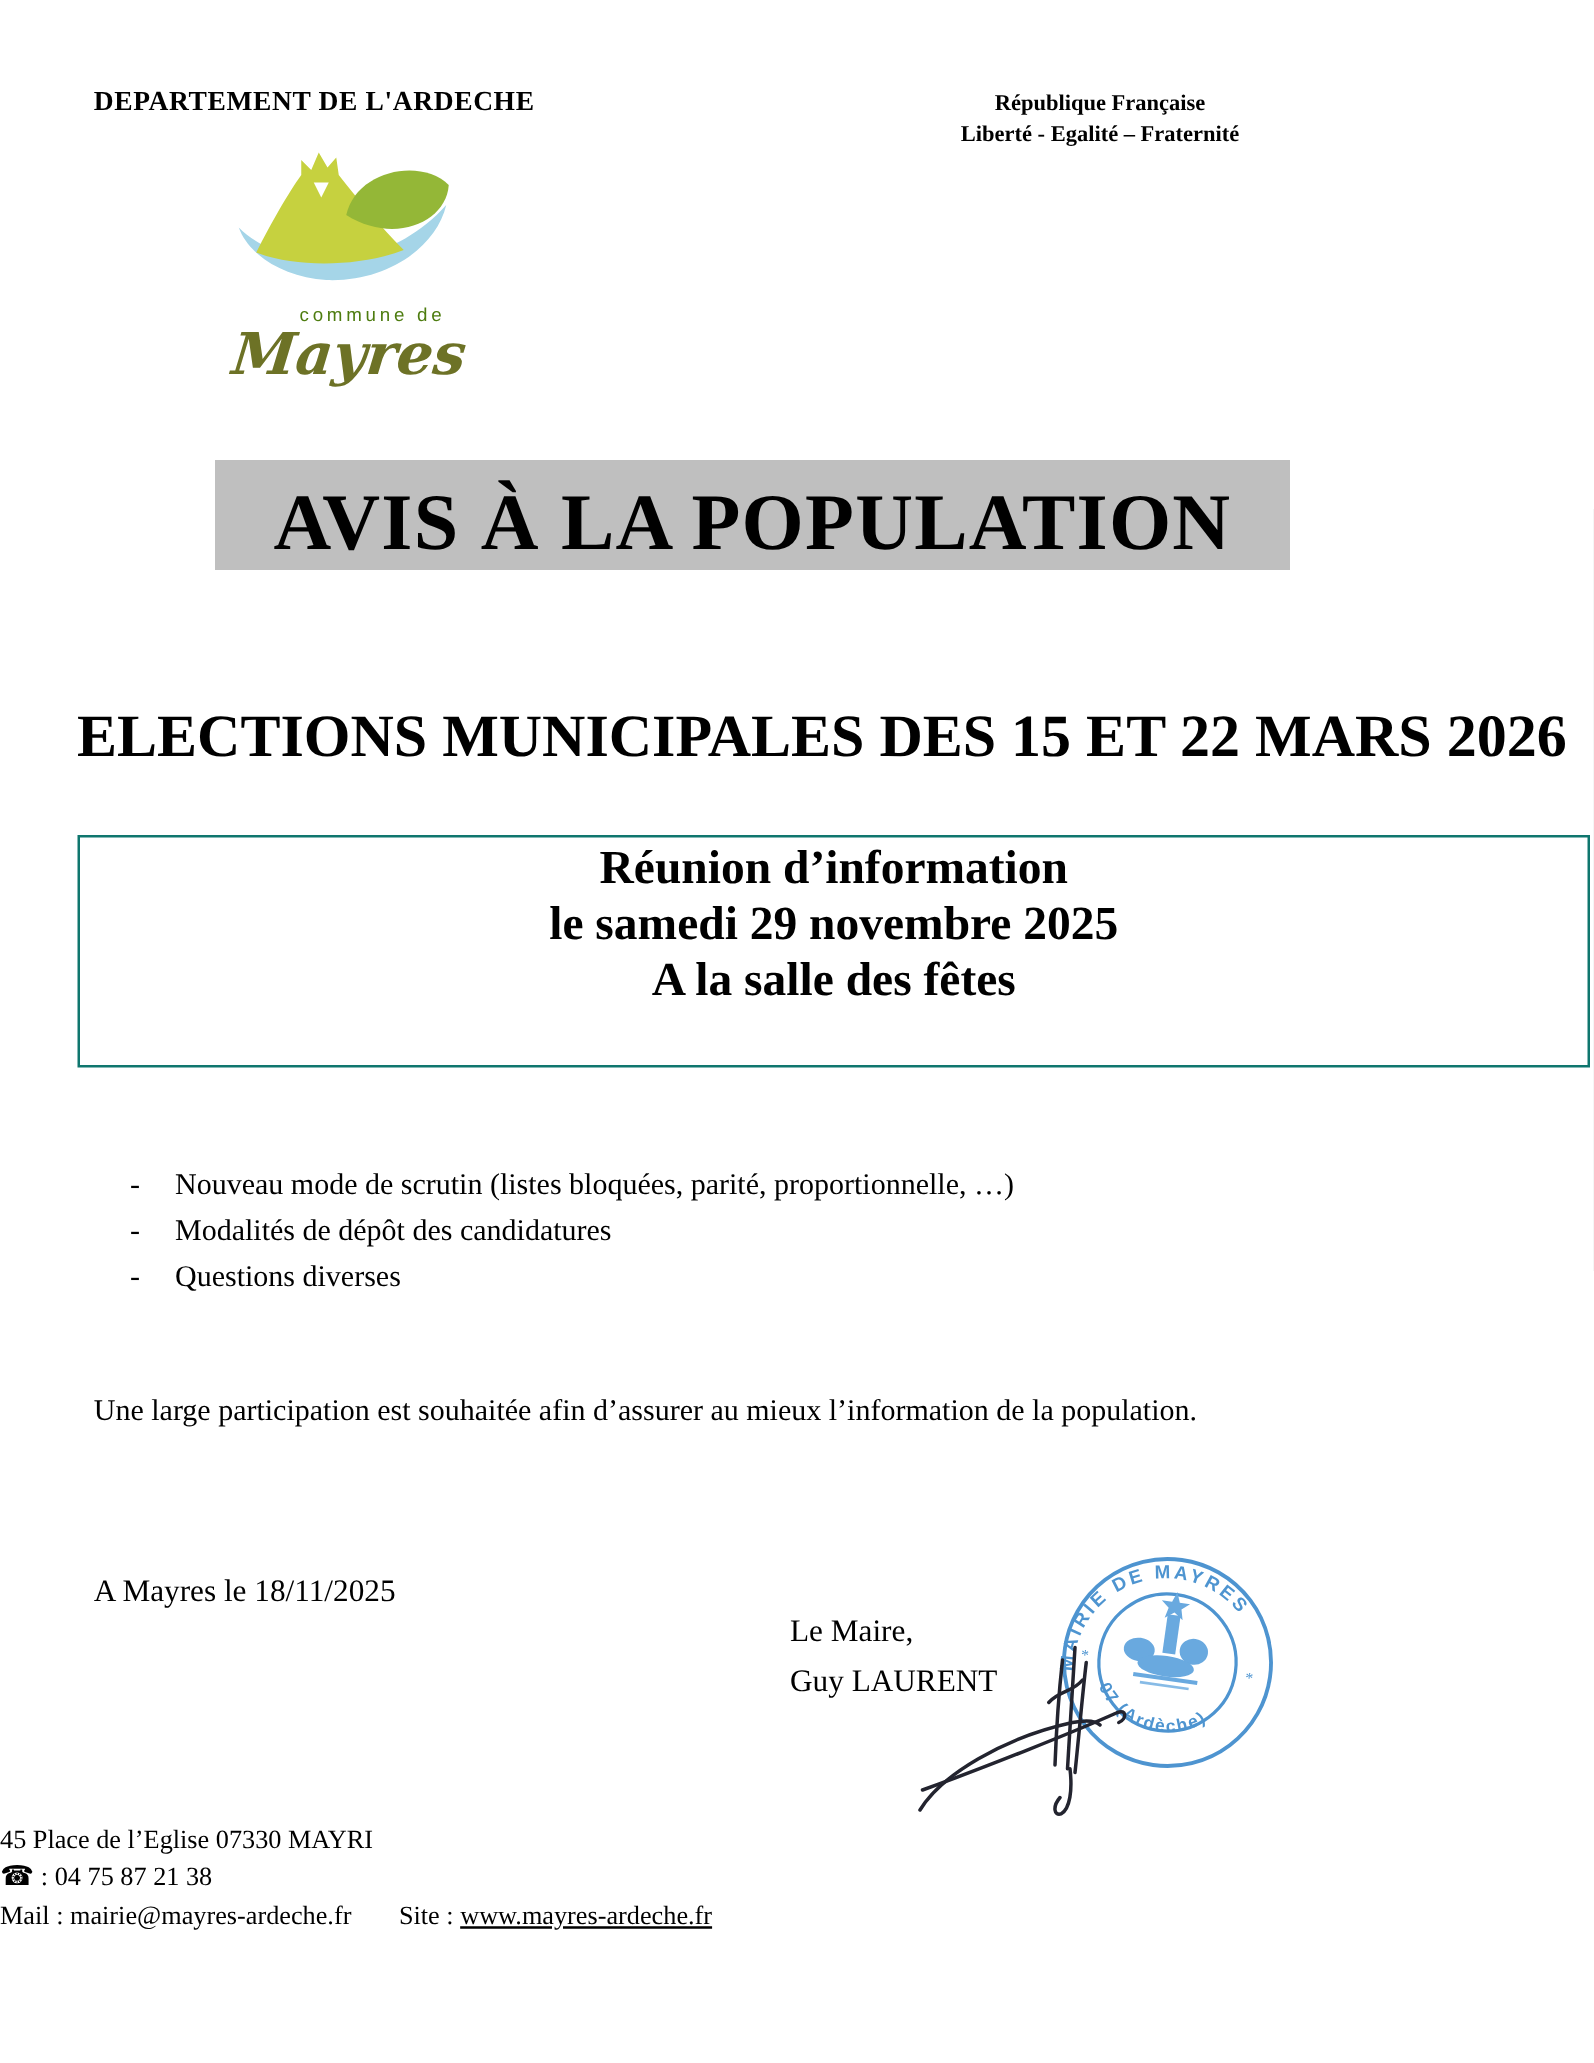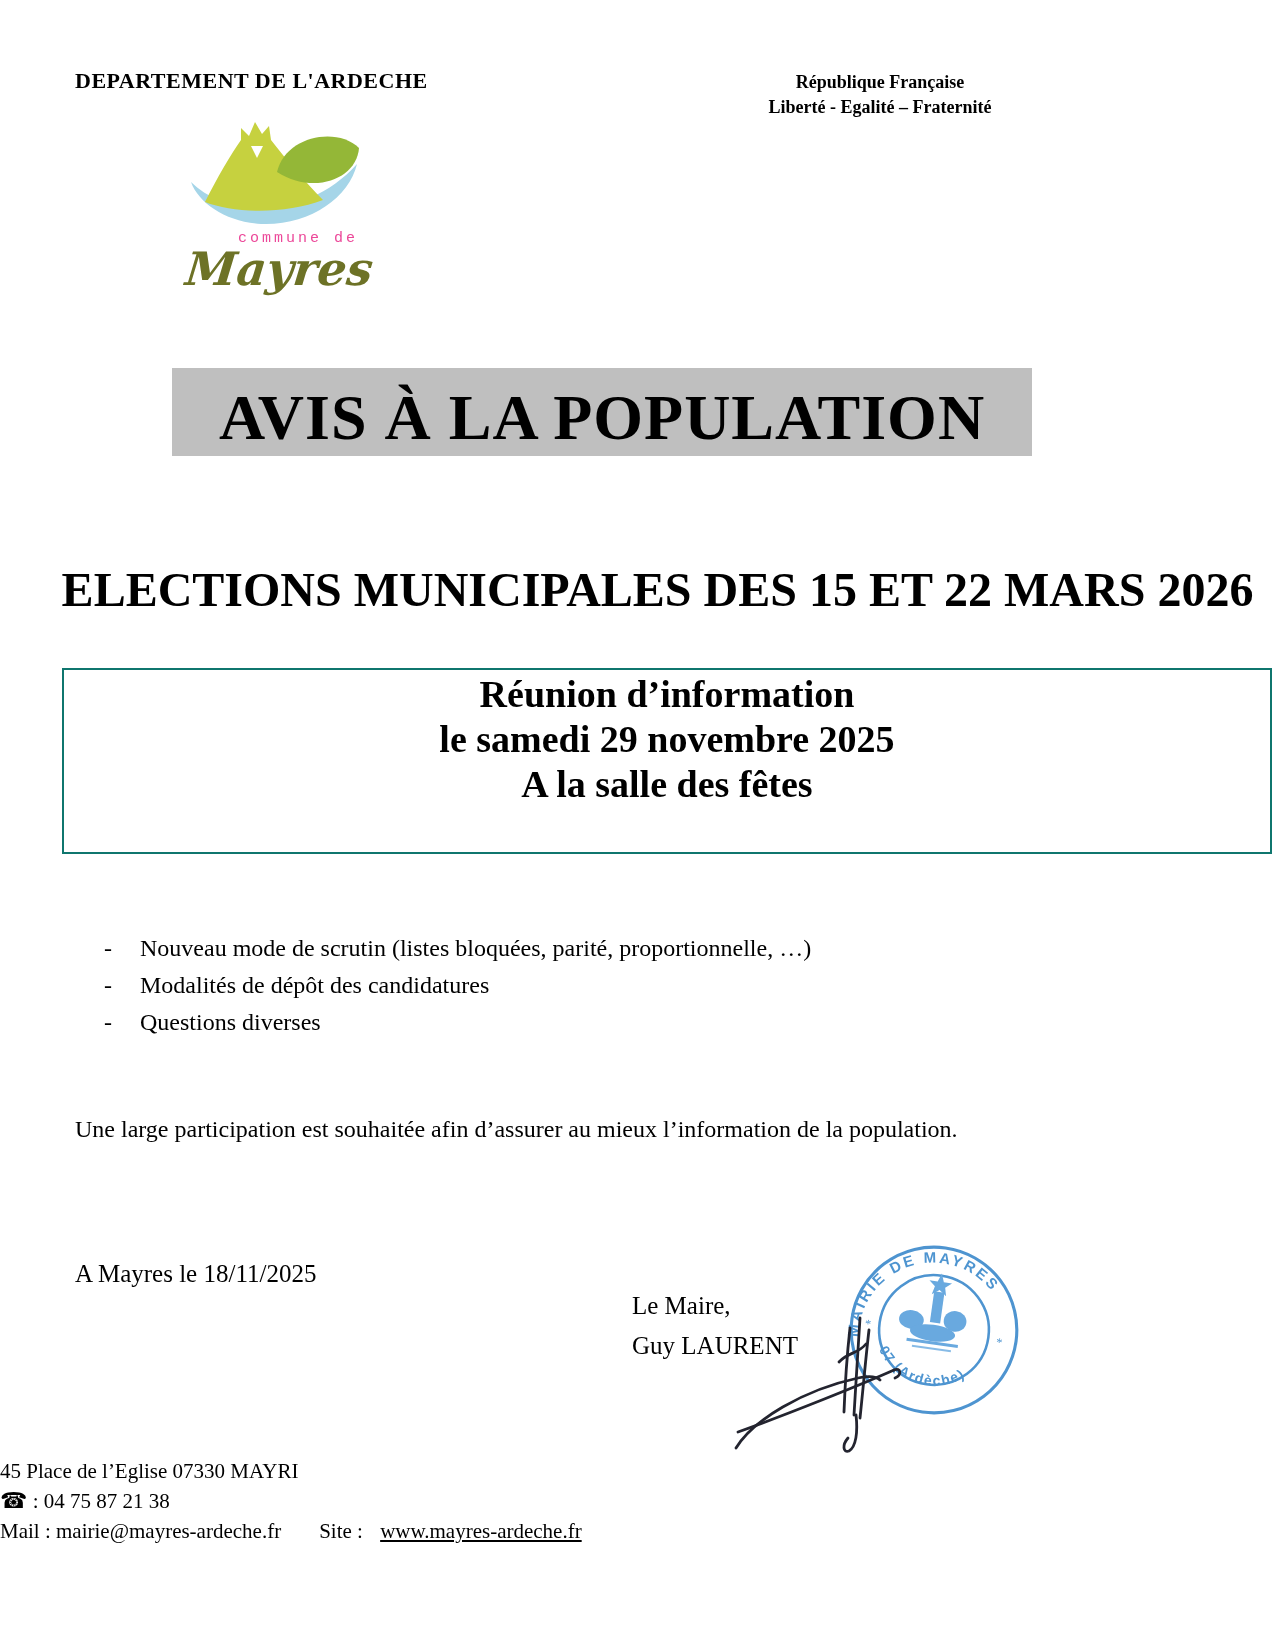--- a/index.html
+++ b/index.html
@@ -9,22 +9,22 @@
     background:#ffffff; overflow:hidden;
     font-family:"Liberation Serif", serif; color:#000;
   }
   
   .dept { position:absolute; left:75px; top:68px; font-size:22px; font-weight:bold; letter-spacing:.5px; }
   .republic { position:absolute; left:748px; top:70px; width:264px; text-align:center;
               font-size:18px; font-weight:bold; line-height:25px; }
   
   .logo { position:absolute; left:186px; top:120px; width:178px; text-align:center; }
   .logo svg.icon { display:block; margin:0 auto; }
-  .logo .commune { font-family:Liberation Mono, monospace; font-size:15px; letter-spacing:3px;
-                   color:#ec4899; padding-left:46px; margin-top:2px; }
+  .logo .commune { font-family:Liberation Sans, sans-serif; font-size:15px; letter-spacing:3px;
+                   color:#4d7c0f; padding-left:46px; margin-top:16px; }
   .logo .mayres { font-family:"DejaVu Serif", serif; font-style:italic; font-weight:bold;
                   font-size:46px; line-height:44px; color:#6d7226; transform:skewX(-6deg); }
   
   .banner { position:absolute; left:172px; top:368px; width:860px; height:88px; background:#bfbfbf;
             display:flex; align-items:center; justify-content:center; }
   .banner .t { font-size:64px; font-weight:bold; letter-spacing:1px; white-space:nowrap;margin-top:12px; }
   
   .subtitle { position:absolute; left:0; top:562px; width:1275px; text-align:center;
               font-size:48px; font-weight:bold; white-space:nowrap;padding-left:40px; }
   
@@ -42,21 +42,21 @@
   .maire { position:absolute; left:632px; top:1286px; font-size:25px; line-height:40px; }
   
   .stamp { position:absolute; left:846px; top:1242px; width:176px; height:176px;
            transform:rotate(8deg); opacity:.92; }
   
   .sig { position:absolute; left:708px; top:1300px; width:200px; height:162px; }
   
   .footer { position:absolute; left:0px; top:1456px; width:1232px; text-align:left;
             font-size:21px; line-height:30px; }
   .footer .phone-glyph { font-family:"DejaVu Sans", sans-serif; font-size:22px; }
-  .footer .siteurl { text-decoration:underline;margin-left:12px; }
+  .footer .siteurl { text-decoration:underline; }
   .mailline .gap { display:inline-block; width:38px; }
 </style>
 </head>
 <body>
 
 <div class="page">
 
   <div class="dept">DEPARTEMENT DE L'ARDECHE</div>
   <div class="republic">
     <div>République Française</div>

